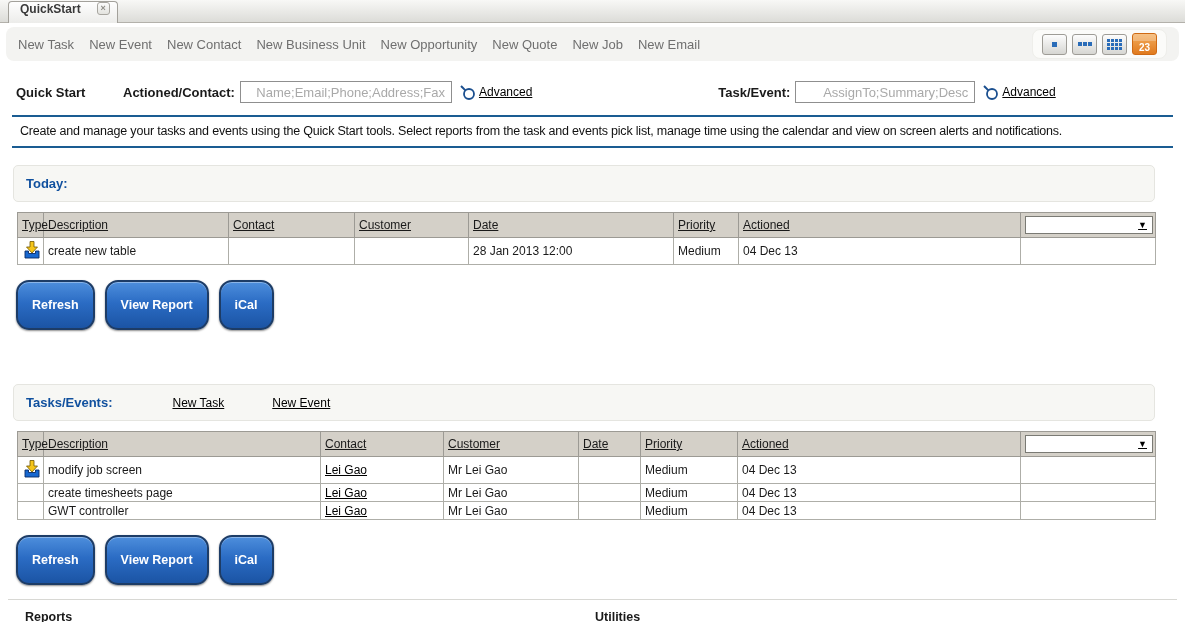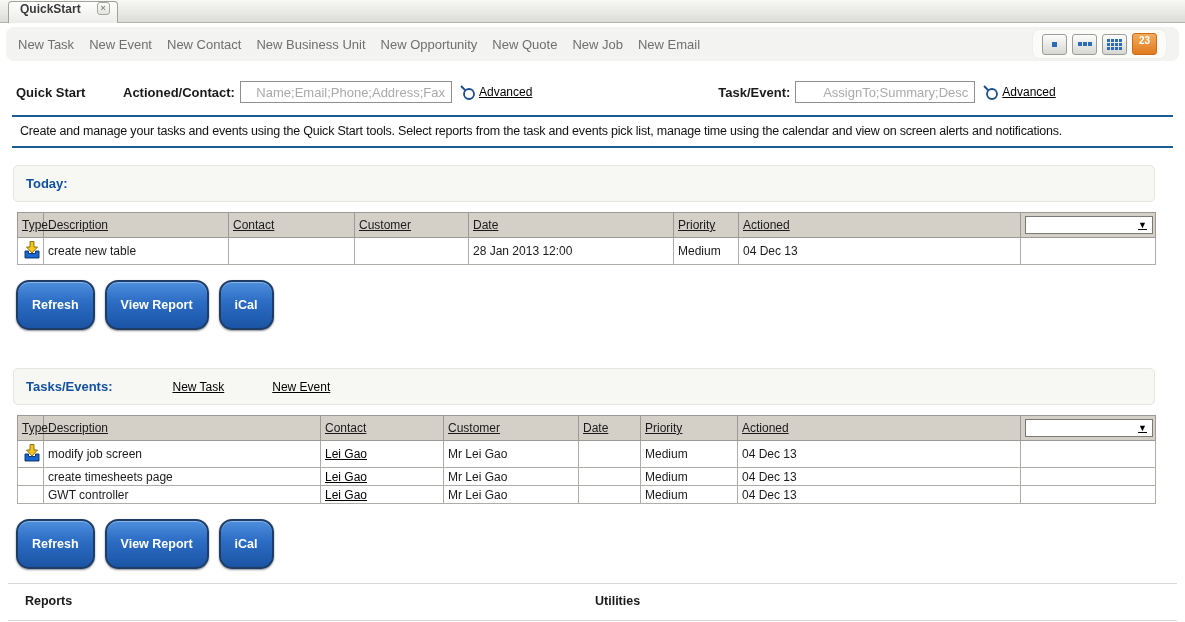--- a/index.html
+++ b/index.html
@@ -17,21 +17,21 @@
   .toolbar { margin:4px 6px 0; height:34px; background:#f3f3f1; border-radius:8px; display:flex; align-items:center; padding:0 12px; }
   .tb-link { color:#6f6f6f; font-size:13px; margin-right:15px; cursor:pointer; }
   .icon-panel { margin-left:auto; background:#fbfbf9; border:1px solid #eeeeea; border-radius:8px; padding:3px 9px; display:flex; gap:5px; align-items:center; }
   .view-btn { width:25px; height:21px; background:linear-gradient(#fdfdfd,#d6d6d2); border:1px solid #9e9c96; border-radius:3px;
               display:flex; align-items:center; justify-content:center; gap:1px; cursor:pointer; }
   .sq { width:5px; height:5px; background:#2a6cb8; }
   .sq3 { width:4px; height:4px; background:#2a6cb8; }
   .grid-sq { display:grid; grid-template-columns:repeat(4,3px); grid-auto-rows:3px; gap:1px; }
   .grid-sq i { background:#2a6cb8; }
   .cal-icon { width:25px; height:22px; border:1px solid #cf6a14; border-radius:3px; overflow:hidden; cursor:pointer;
-              background:linear-gradient(#f3ad5d,#e07a1e); display:flex; flex-direction:row; }
+              background:linear-gradient(#f3ad5d,#e07a1e); display:flex; flex-direction:column; }
   .cal-top { height:7px; background:rgba(255,255,255,0.25); }
   .cal-num { flex:1; color:#fff; font-size:10px; font-weight:bold; text-align:center; line-height:13px; }
 
   
   .searchrow { margin:20px 16px 12px; display:flex; align-items:center; font-size:13px; }
   .qs-title { font-weight:bold; width:107px; font-size:13px; }
   .fld-label { font-weight:bold; margin-right:5px; }
   .fld-input { width:212px; height:22px; border:1px solid #8f8f8f; padding:0 6px; font-size:13px; color:#333; font-family:"Liberation Sans",sans-serif;text-align:right; }
   .fld-input::placeholder { color:#a9a9a9; }
   .mag { margin:0 3px 0 7px; display:flex; align-items:center; }
@@ -204,21 +204,21 @@
 </tbody>
   </table>
 
 <div class="btnrow">
   <button class="pill">Refresh</button>
   <button class="pill">View Report</button>
   <button class="pill">iCal</button>
 </div>
 
 
-<div class="panel" style="margin-top:38px;">
+<div class="panel" style="margin-top:54px;">
   <span class="panel-title">Tasks/Events:</span>
   <span class="panel-link">New Task</span>
   <span class="panel-link">New Event</span>
 </div>
 
 <table class="grid">
   <colgroup>
     <col style="width:26px">
       <col style="width:277px">
       <col style="width:123px">

